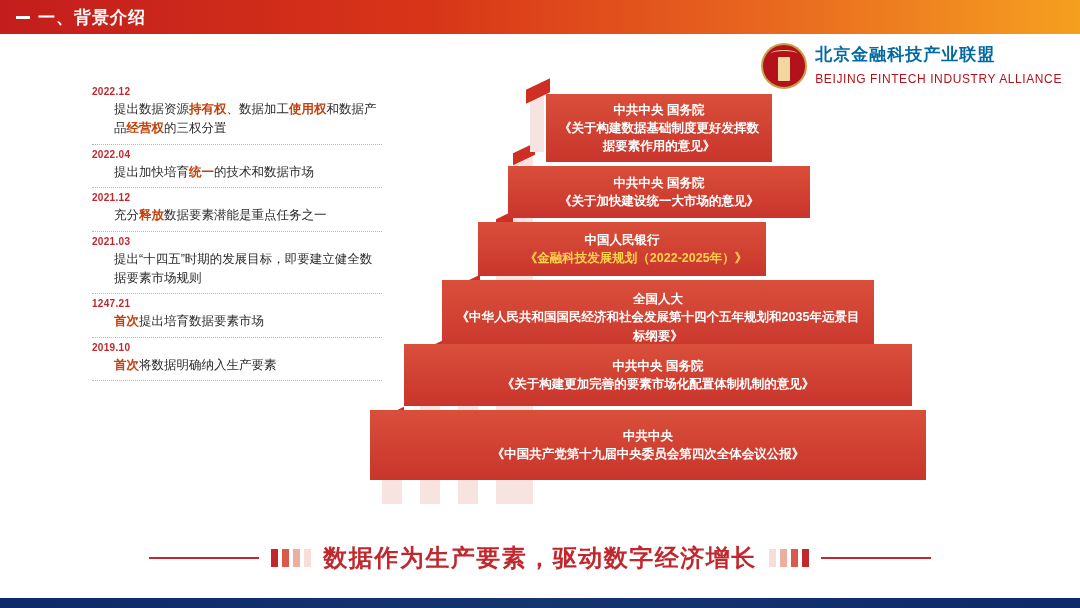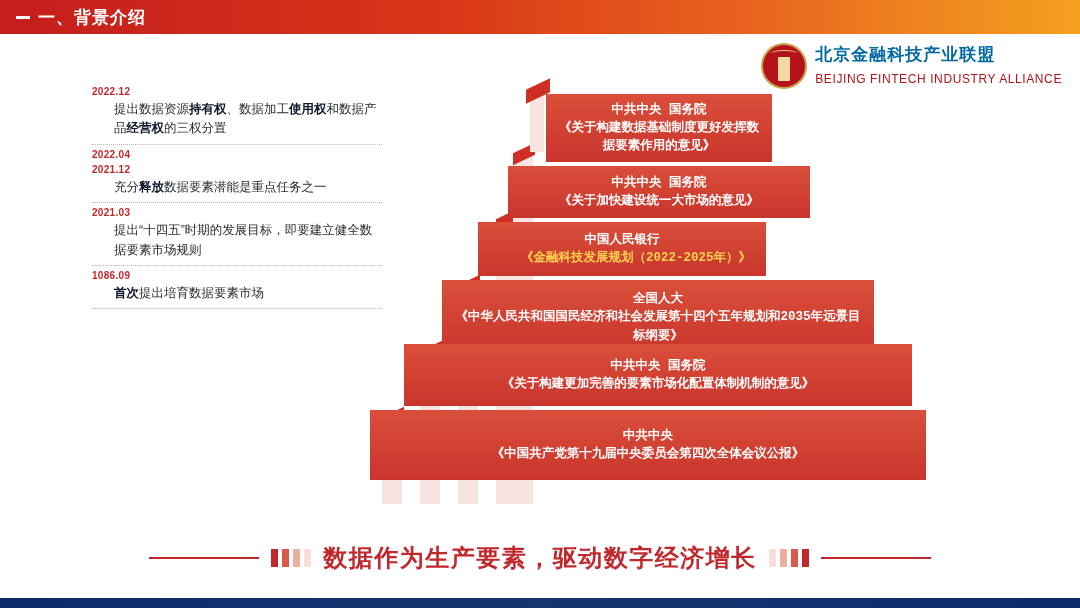--- a/index.html
+++ b/index.html
@@ -108,21 +108,21 @@
   }
   .tl-desc {
     font-size: 12.5px;
     color: #2b2b2b;
     line-height: 1.55;
     padding-left: 22px;
     padding-bottom: 5px;
     border-bottom: 1px dotted #b9b9b9;
     width: 268px;
   }
-  .tl-desc b { font-weight: bold; color: #0f172a; }
+  .tl-desc b { font-weight: bold; color: #c2410c; }
 
   
   .stage {
     position: absolute;
     left: 360px;
     top: 84px;
     width: 560px;
     height: 420px;
   }
   .step {
@@ -132,21 +132,20 @@
     text-align: center;
     font-size: 12.5px;
     font-weight: bold;
     line-height: 1.45;
     display: flex;
     flex-direction: column;
     justify-content: center;
     align-items: center;
     padding: 20px 10px;
     background: linear-gradient(180deg, #d94f3a 0%, #c9352c 100%);
-    font-family: Liberation Mono, monospace;
   }
   .step .ttl { font-weight: bold; }
   .step .sub { font-weight: bold; }
   .step .hl { color: #ffd24d; margin-left: 28px; }
 
   
   .riser {
     position: absolute;
     background: #f7e4e0;
   }
@@ -200,32 +199,37 @@
   </div>
 </div>
 
 <div class="timeline">
   <div class="tl-item">
     <div class="tl-year">2022.12</div>
     <div class="tl-desc">提出数据资源<b>持有权</b>、数据加工<b>使用权</b>和数据产品<b>经营权</b>的三权分置</div>
   </div>
   <div class="tl-item">
     <div class="tl-year">2022.04</div>
+    <div class="tl-desc">提出加快培育<b>统一</b>的技术和数据市场</div>
   </div>
   <div class="tl-item">
     <div class="tl-year">2021.12</div>
     <div class="tl-desc">充分<b>释放</b>数据要素潜能是重点任务之一</div>
   </div>
   <div class="tl-item">
     <div class="tl-year">2021.03</div>
     <div class="tl-desc">提出“十四五”时期的发展目标，即要建立健全数据要素市场规则</div>
   </div>
   <div class="tl-item">
-    <div class="tl-year">1086.09</div>
+    <div class="tl-year">1247.21</div>
     <div class="tl-desc"><b>首次</b>提出培育数据要素市场</div>
+  </div>
+  <div class="tl-item">
+    <div class="tl-year">2019.10</div>
+    <div class="tl-desc"><b>首次</b>将数据明确纳入生产要素</div>
   </div>
 </div>
 
 <div class="stage">
 
   <div class="riser" style="left:22px;  top:336px; width:20px; height:84px;"></div>
   <div class="riser-top" style="left:22px; top:328px; width:22px; height:12px; transform:skewY(-26deg);"></div>
 
   <div class="riser" style="left:60px;  top:270px; width:20px; height:150px;"></div>
   <div class="riser-top" style="left:60px; top:262px; width:22px; height:12px; transform:skewY(-26deg);"></div>

